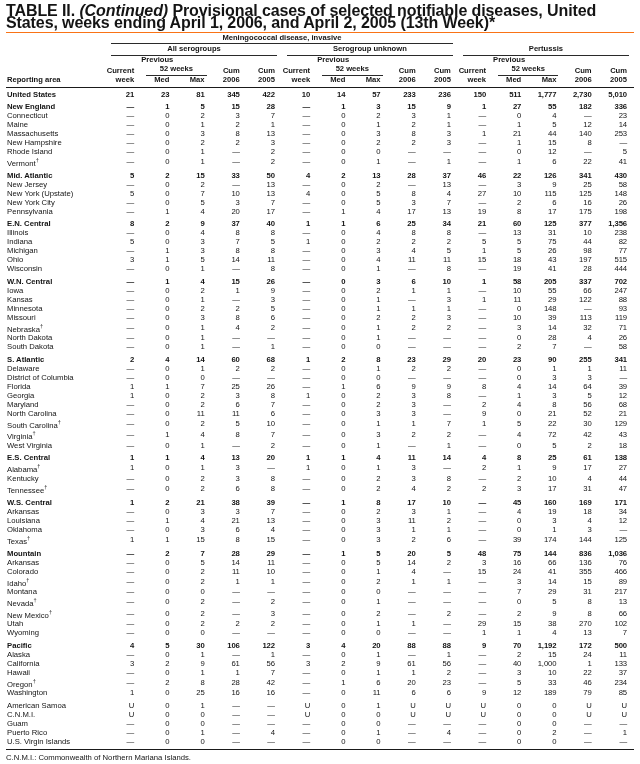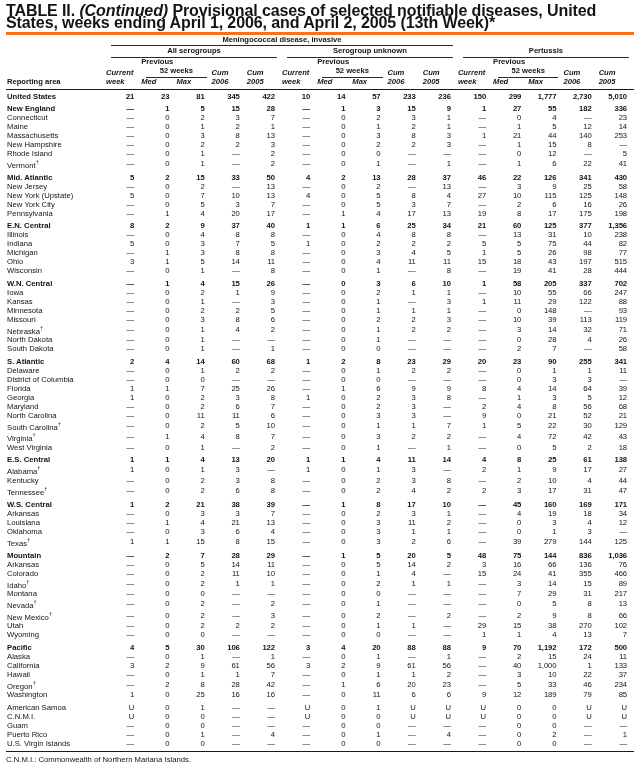--- a/index.html
+++ b/index.html
@@ -1,25 +1,25 @@
 <!DOCTYPE html>
 <html><head>
 <meta charset="utf-8">
 <style>
   html,body{margin:0;padding:0;background:#fff;}
   .page{width:640px;height:764px;box-sizing:border-box;padding:5px 6px 0 6px;
         font-family:"Liberation Sans",sans-serif;color:#141414;overflow:hidden;}
   .title{font-size:16px;font-weight:bold;line-height:11.8px;margin:0 0 3px 0;letter-spacing:-0.1px;}
   .title .it{font-style:italic;}
-  table.main{width:100%;border-collapse:collapse;table-layout:fixed;border-top:3px solid #f97316;}
+  table.main{width:100%;border-collapse:collapse;table-layout:fixed;border-top:1px solid #f97316;}
   col.c-lbl{width:100px;}
   thead th{font-weight:bold;font-size:7.6px;line-height:8.6px;padding:0;vertical-align:bottom;color:#141414;}
   .ghdiv{border-bottom:1px solid #2a2a2a;padding:1px 0;margin:0 5px;text-align:center;}
   th.ctr{text-align:left;}
-  th.rt{text-align:left;padding-right:7px;font-style:italic;}
+  th.rt{text-align:right;padding-right:7px;}
   th.ra{text-align:left;padding-left:1px;}
   tr.hbot th{border-bottom:1.4px solid #1a1a1a;padding-bottom:2px;}
   tbody td{font-size:7.7px;line-height:9px;padding:0;color:#141414;}
   tbody tr:first-child td{padding-top:2px;}
   td.num{text-align:right;padding-right:7px;letter-spacing:-0.1px;}
   td.lbl{text-align:left;padding-left:1px;white-space:nowrap;}
   .bold{font-weight:bold;}
   tr.spacer td{height:3.4px;line-height:3.4px;font-size:1px;}
   sup{font-size:5.6px;margin-right:1px;}
   .footnotes{border-top:1.4px solid #1a1a1a;margin-top:3px;padding-top:3px;
@@ -137,21 +137,21 @@
           <td class="num bold">23</td>
           <td class="num bold">81</td>
           <td class="num bold">345</td>
           <td class="num bold">422</td>
           <td class="num bold">10</td>
           <td class="num bold">14</td>
           <td class="num bold">57</td>
           <td class="num bold">233</td>
           <td class="num bold">236</td>
           <td class="num bold">150</td>
-          <td class="num bold">299</td>
+          <td class="num bold">511</td>
           <td class="num bold">1,777</td>
           <td class="num bold">2,730</td>
           <td class="num bold">5,010</td>
         </tr>
         <tr class="spacer">
           <td colspan="16"></td>
         </tr>
         <tr>
           <td class="lbl bold">New England</td>
           <td class="num bold">—</td>
@@ -969,21 +969,21 @@
           <td class="num">15</td>
           <td class="num">8</td>
           <td class="num">15</td>
           <td class="num">—</td>
           <td class="num">0</td>
           <td class="num">3</td>
           <td class="num">2</td>
           <td class="num">6</td>
           <td class="num">—</td>
           <td class="num">39</td>
-          <td class="num">279</td>
+          <td class="num">174</td>
           <td class="num">144</td>
           <td class="num">125</td>
         </tr>
         <tr class="spacer">
           <td colspan="16"></td>
         </tr>
         <tr>
           <td class="lbl bold">Mountain</td>
           <td class="num bold">—</td>
           <td class="num bold">2</td>

